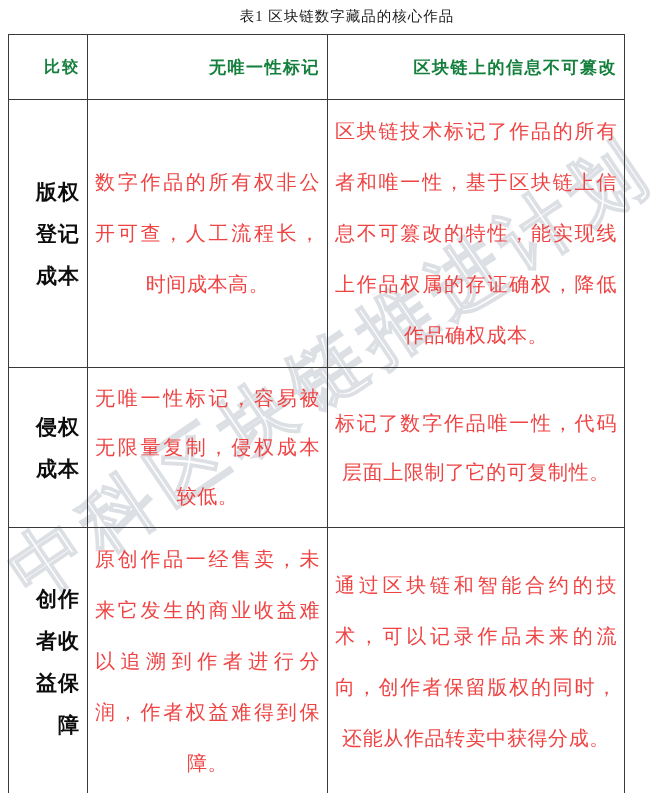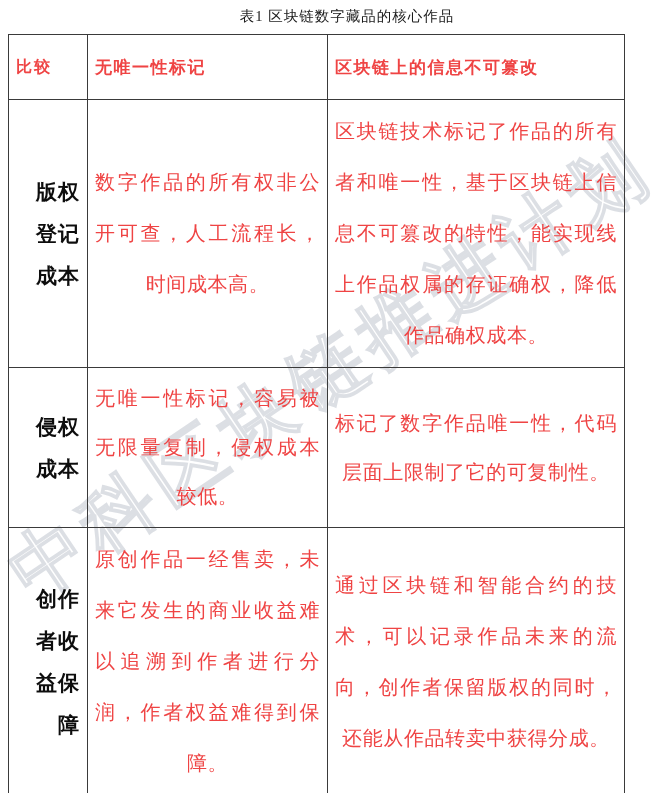--- a/index.html
+++ b/index.html
@@ -75,23 +75,23 @@
     background: transparent;
   }
   col.c1 { width: 79px; }
   col.c2 { width: 240px; }
   col.c3 { width: 297px; }
 
   .hdr-row th {
     height: 52px;
     font-weight: 700;
     font-size: 17px;
-    text-align: left;
+    text-align: right;
     letter-spacing: 1.5px;
-    color: #ef4444;
+    color: #15803d;
   }
   .hdr-row th.h1 { font-size: 16px; letter-spacing: 2px; }
 
   td.label-cell {
     text-align: right;
     font-weight: 700;
     font-size: 21px;
     line-height: 2.0;
     letter-spacing: 1px;
     color: #0d0d0d;

